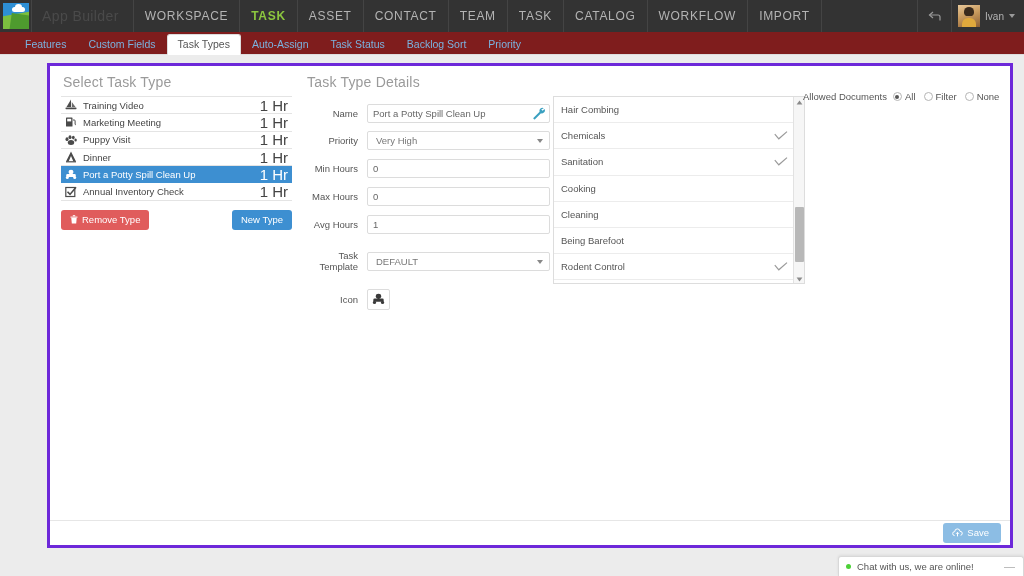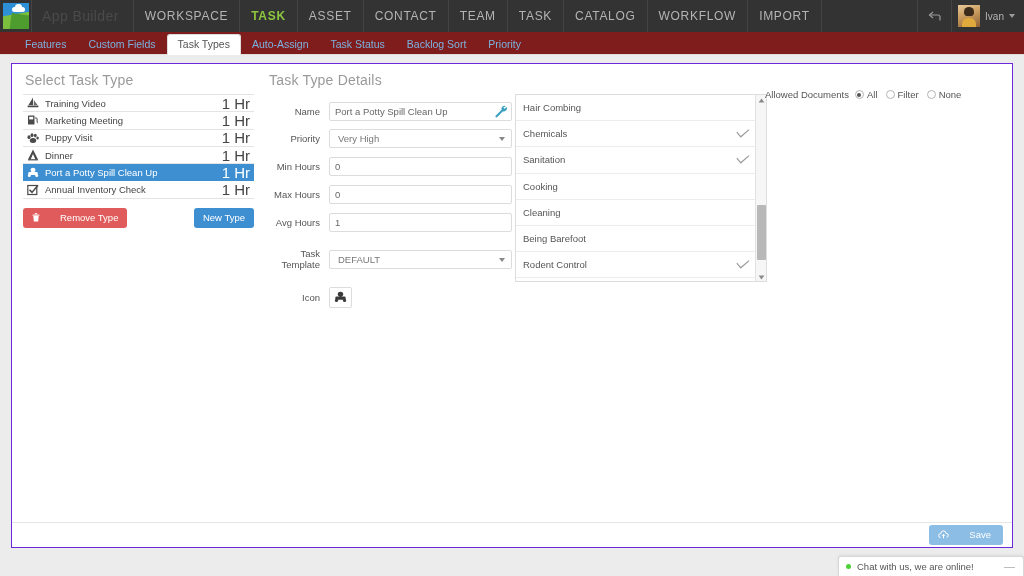--- a/index.html
+++ b/index.html
@@ -144,24 +144,25 @@
     border-radius: 3px 3px 0 0;
   }
 
   
   .page {
     padding: 8px 11px 0 11px;
     height: calc(576px - 32px - 23px);
   }
   .panel {
     background: #fff;
-    border: 1px solid #6d28d9;
+    border: 3px solid #6d28d9;
     height: 485px;
     position: relative;
     display: flex;
+    margin-left: 36px;
   }
 
   
   .left-col {
     width: 253px;
     flex: 0 0 253px;
     padding: 8px 11px 0 11px;
   }
   .section-title {
     font-size: 14px;
@@ -193,21 +194,21 @@
   .left-buttons {
     display: flex; justify-content: space-between; align-items: center;
     margin-top: 9px;
   }
   .btn {
     border: none; border-radius: 3px;
     font-size: 9.5px; color: #fff;
     padding: 5px 9px;
     cursor: pointer;
     font-family: "Liberation Sans", sans-serif;
-    display: inline-flex; align-items: center; gap: 20px;
+    display: inline-flex; align-items: center; gap: 4px;
     line-height: 1;
   }
   .btn-danger { background: #e05c5c; }
   .btn-primary { background: #3d8fd1; }
   .btn-save {
     background: #8cbde4; color:#fff;
     padding: 5px 12px 5px 9px;
     font-size: 9.5px;
   }
 

